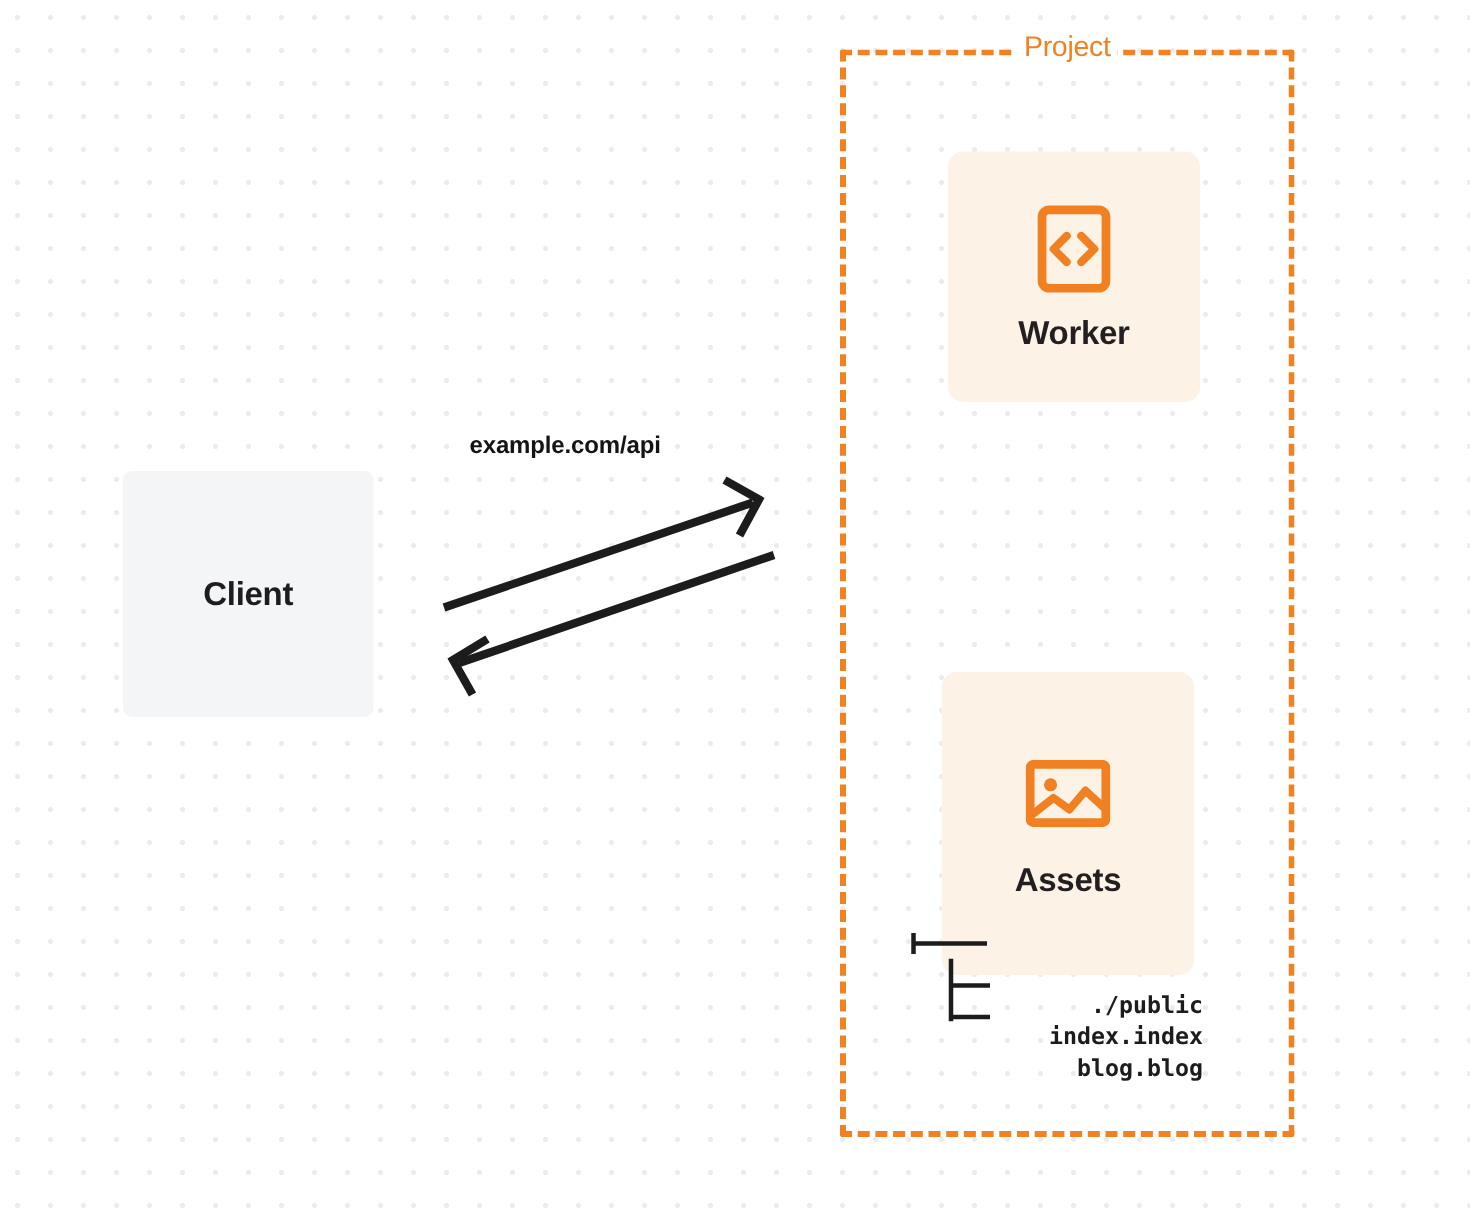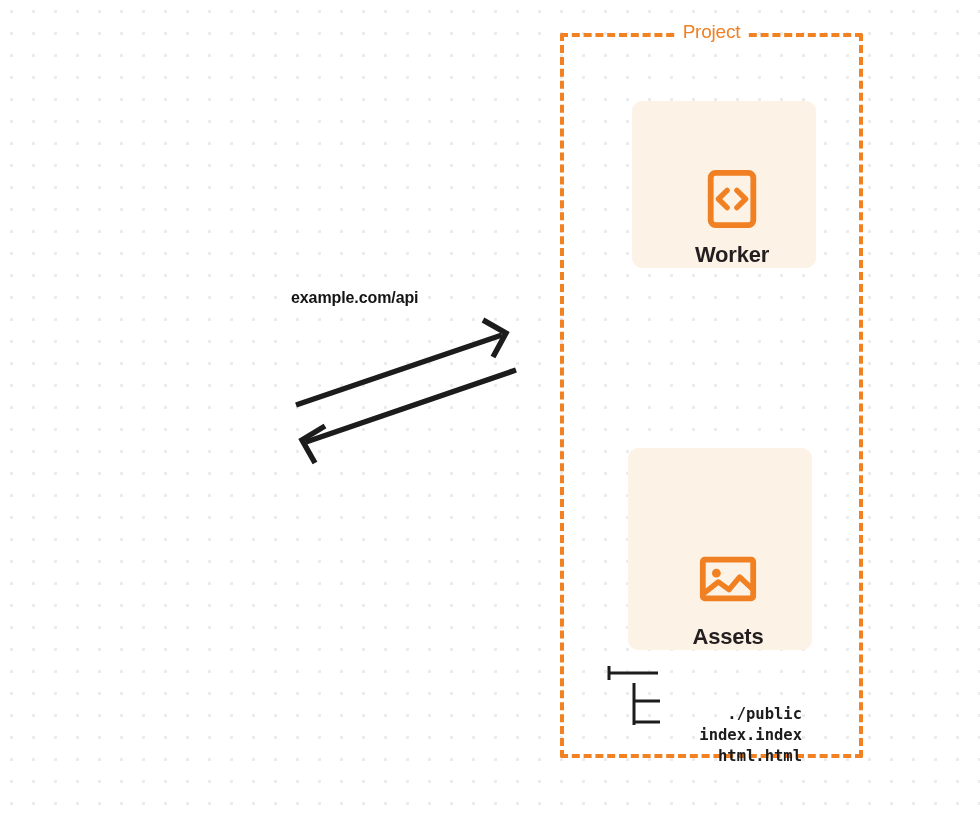--- a/index.html
+++ b/index.html
@@ -61,21 +61,21 @@
   }
   .arrow-head {
     stroke: #1c1c1c;
     stroke-width: 5.5;
     fill: none;
     stroke-linecap: butt;
     stroke-linejoin: miter;
   }
   .arrow-label {
     position: absolute;
-    left: 291px;
+    left: 313px;
     top: 289px;
     font-size: 16px;
     font-weight: 700;
     color: #141414;
     letter-spacing: -0.1px;
     white-space: nowrap;
   }
 
   
   .project-box {
@@ -105,22 +105,21 @@
   }
 
   
   .card {
     position: absolute;
     background: #fdf2e6;
     border-radius: 10px;
     display: flex;
     flex-direction: column;
     align-items: center;
-    justify-content: flex-end;
-    padding-left: 16px;
+    justify-content: center;
   }
   .card-worker {
     left: 632px;
     top: 101px;
     width: 168px;
     height: 167px;
   }
   .card-assets {
     left: 628px;
     top: 448px;
@@ -145,21 +144,20 @@
   .file-tree {
     position: absolute;
     left: 606px;
     top: 618px;
     width: 200px;
     font-family: "DejaVu Sans Mono", monospace;
     font-size: 15.5px;
     font-weight: 700;
     color: #1c1c1c;
     line-height: 21px;
-    margin-top: 44px;
   }
   .tree-row {
     position: relative;
     height: 21px;
     white-space: pre;
     text-align: right;
     padding-right: 4px;
   }
   .tree-connector {
     position: absolute;
@@ -170,20 +168,23 @@
   }
   .tree-text {
     display: inline-block;
   }
 </style>
 </head>
 <body>
 
 <div id="canvas">
 
+  <div class="client-box">
+    <span class="client-label">Client</span>
+  </div>
 
   <div class="arrow-label">example.com/api</div>
 
   <svg class="arrows-svg" viewBox="0 0 250 160">
     <g>
       <line class="arrow-line" x1="16" y1="95" x2="222" y2="25"></line>
       <polyline class="arrow-head" points="203,10 226,23 213,47"></polyline>
     </g>
     <g>
       <line class="arrow-line" x1="236" y1="60" x2="26" y2="132"></line>
@@ -230,19 +231,19 @@
         <line x1="29" y1="18" x2="54" y2="18" stroke="#1c1c1c" stroke-width="3"></line>
       </svg>
       <span class="tree-text">index.index</span>
     </div>
 
     <div class="tree-row">
       <svg class="tree-connector" viewBox="0 0 62 21">
         <line x1="28" y1="0" x2="28" y2="21" stroke="#1c1c1c" stroke-width="3"></line>
         <line x1="29" y1="18" x2="54" y2="18" stroke="#1c1c1c" stroke-width="3"></line>
       </svg>
-      <span class="tree-text">html.html</span>
+      <span class="tree-text">blog.blog</span>
     </div>
 
 
   </div>
 
 </div>
 
 </body></html>

